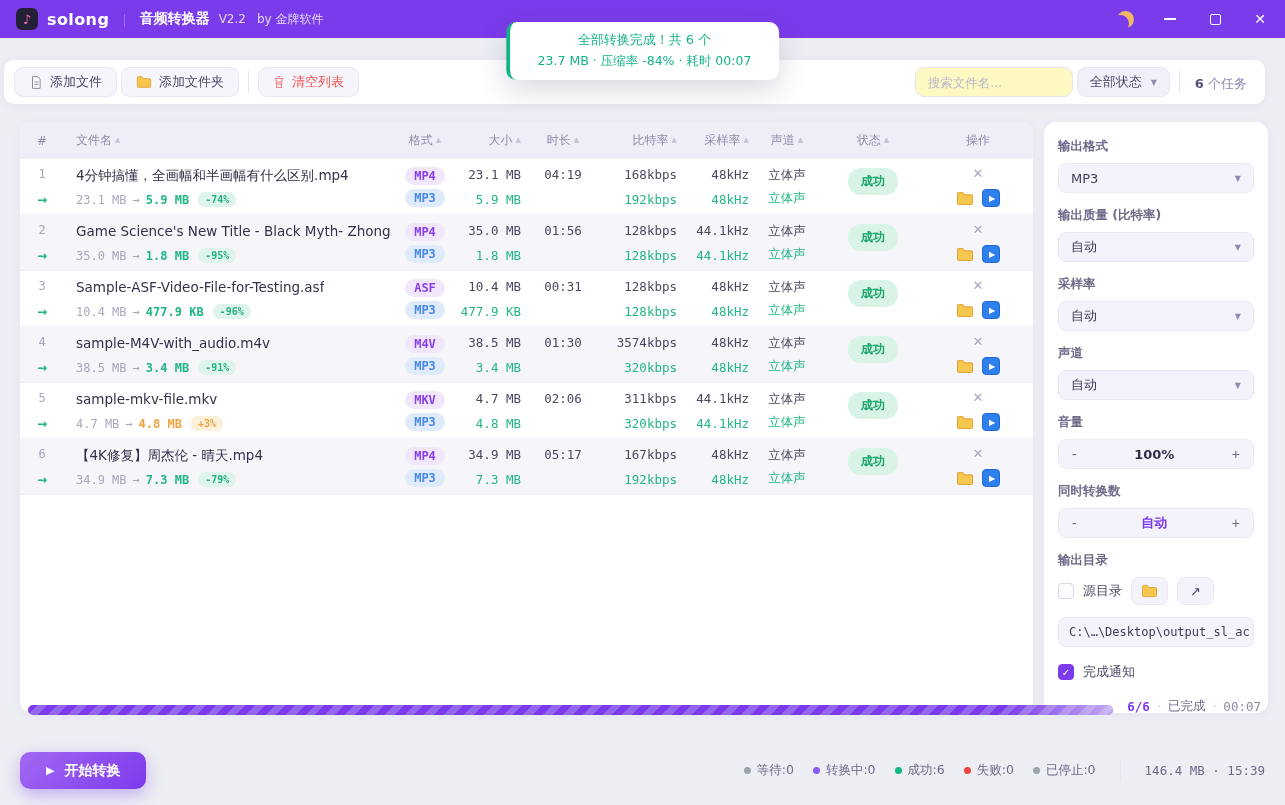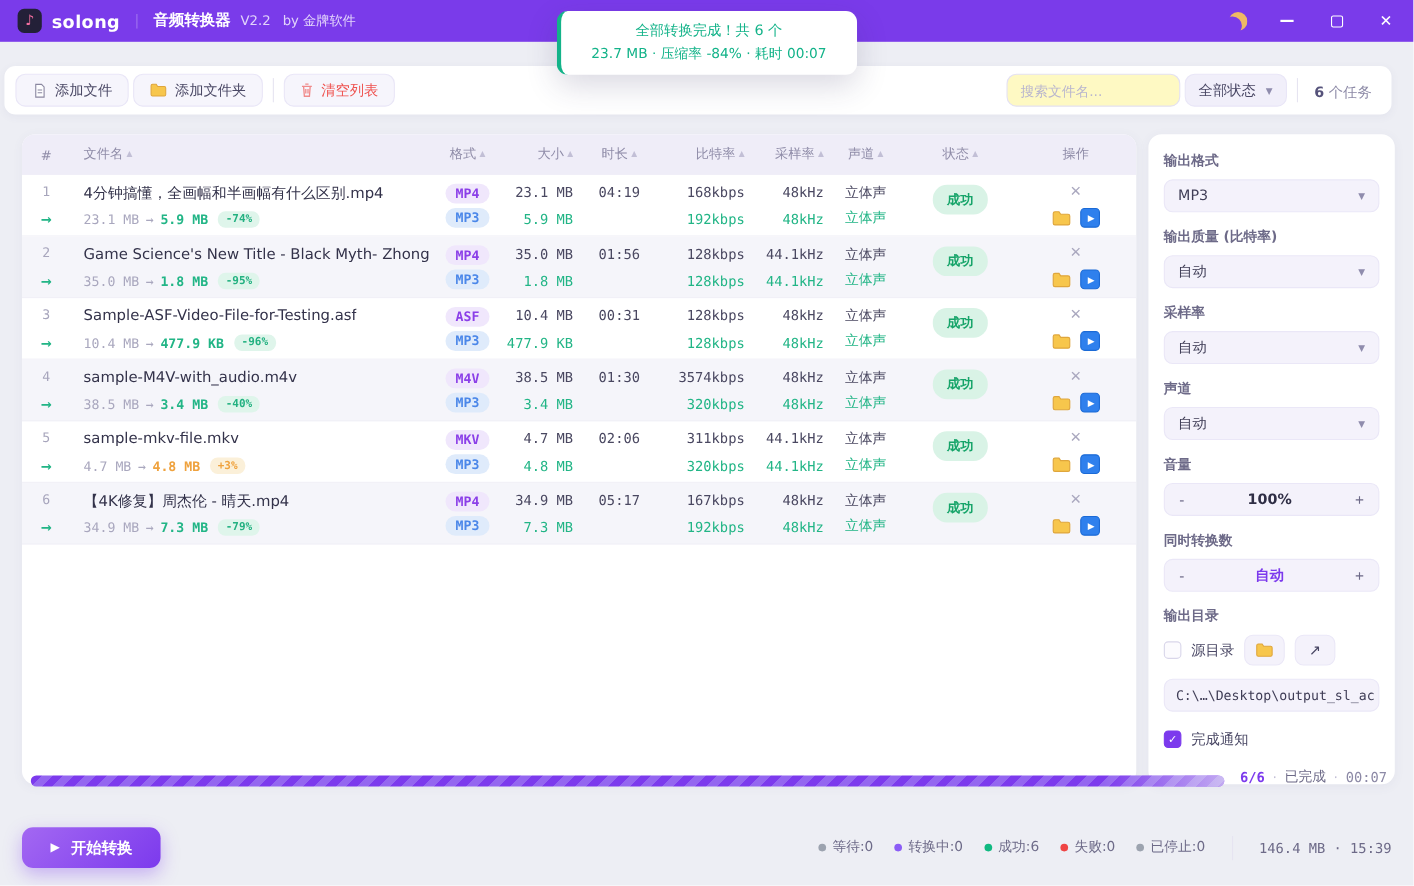--- a/index.html
+++ b/index.html
@@ -19,21 +19,21 @@
   .version{font-size:12px;color:rgba(255,255,255,.78);margin-left:9px}
   .byline{font-size:12px;color:rgba(255,255,255,.78);margin-left:11px}
   .tb-right{margin-left:auto;display:flex;align-items:center;gap:27px}
   .moon{width:17px;height:17px;border-radius:50%;box-shadow:inset -5px 4px 0 0 #EFB964;cursor:pointer}
   .win-btn{background:none;border:none;color:#fff;cursor:pointer;display:flex;align-items:center;justify-content:center;width:18px;height:18px}
   .ico-min{width:12px;height:2px;background:#fff;display:block}
   .ico-max{width:11px;height:11px;border:1.6px solid #fff;border-radius:2px;display:block}
   .ico-close{font-size:14px;line-height:1;color:#fff}
 
   
-  .toast{position:absolute;top:10px;left:50%;transform:translateX(-50%);background:#fff;border-radius:10px;
+  .toast{position:absolute;top:22px;left:50%;transform:translateX(-50%);background:#fff;border-radius:10px;
     border-left:4px solid #13B389;box-shadow:0 10px 28px rgba(50,45,95,.18);padding:9px 28px 10px;text-align:center;z-index:60;white-space:nowrap}
   .toast .l1{color:#13B389;font-size:13px;margin-bottom:4px}
   .toast .l2{color:#13B389;font-size:12.5px}
 
   
   .toolbar{position:absolute;left:4px;right:20px;top:60px;height:44px;background:#fff;border-radius:10px;
     box-shadow:0 2px 8px rgba(80,80,130,.06);display:flex;align-items:center;padding:0 10px;gap:4px;z-index:5}
   .tbtn{display:flex;align-items:center;gap:7px;background:#F6F5FC;border:1px solid #E9E6F7;border-radius:9px;
     padding:0 14px;height:30px;font-size:13px;color:#4A4865;cursor:pointer;font-family:inherit}
   .tbtn.danger{color:#EF5350}
@@ -416,21 +416,21 @@
     <div class="cc c-idx">
       <span class="idx-num mono">4</span>
       <span class="idx-arrow">→</span>
     </div>
     <div class="cc c-name">
       <div class="fname">sample-M4V-with_audio.m4v</div>
       <div class="fsub mono">
         <span class="sub-from">38.5 MB</span>
         <span class="sub-arr">→</span>
         <span class="sub-to">3.4 MB</span>
-        <span class="sub-delta">-40%</span>
+        <span class="sub-delta">-91%</span>
       </div>
     </div>
     <div class="cc c-fmt">
       <span class="fmt-badge fmt-in mono">M4V</span>
       <span class="fmt-badge fmt-out mono">MP3</span>
     </div>
     <div class="cc c-size mono">
       <span class="v1 size-in">38.5 MB</span>
       <span class="v2 size-out">3.4 MB</span>
     </div>

